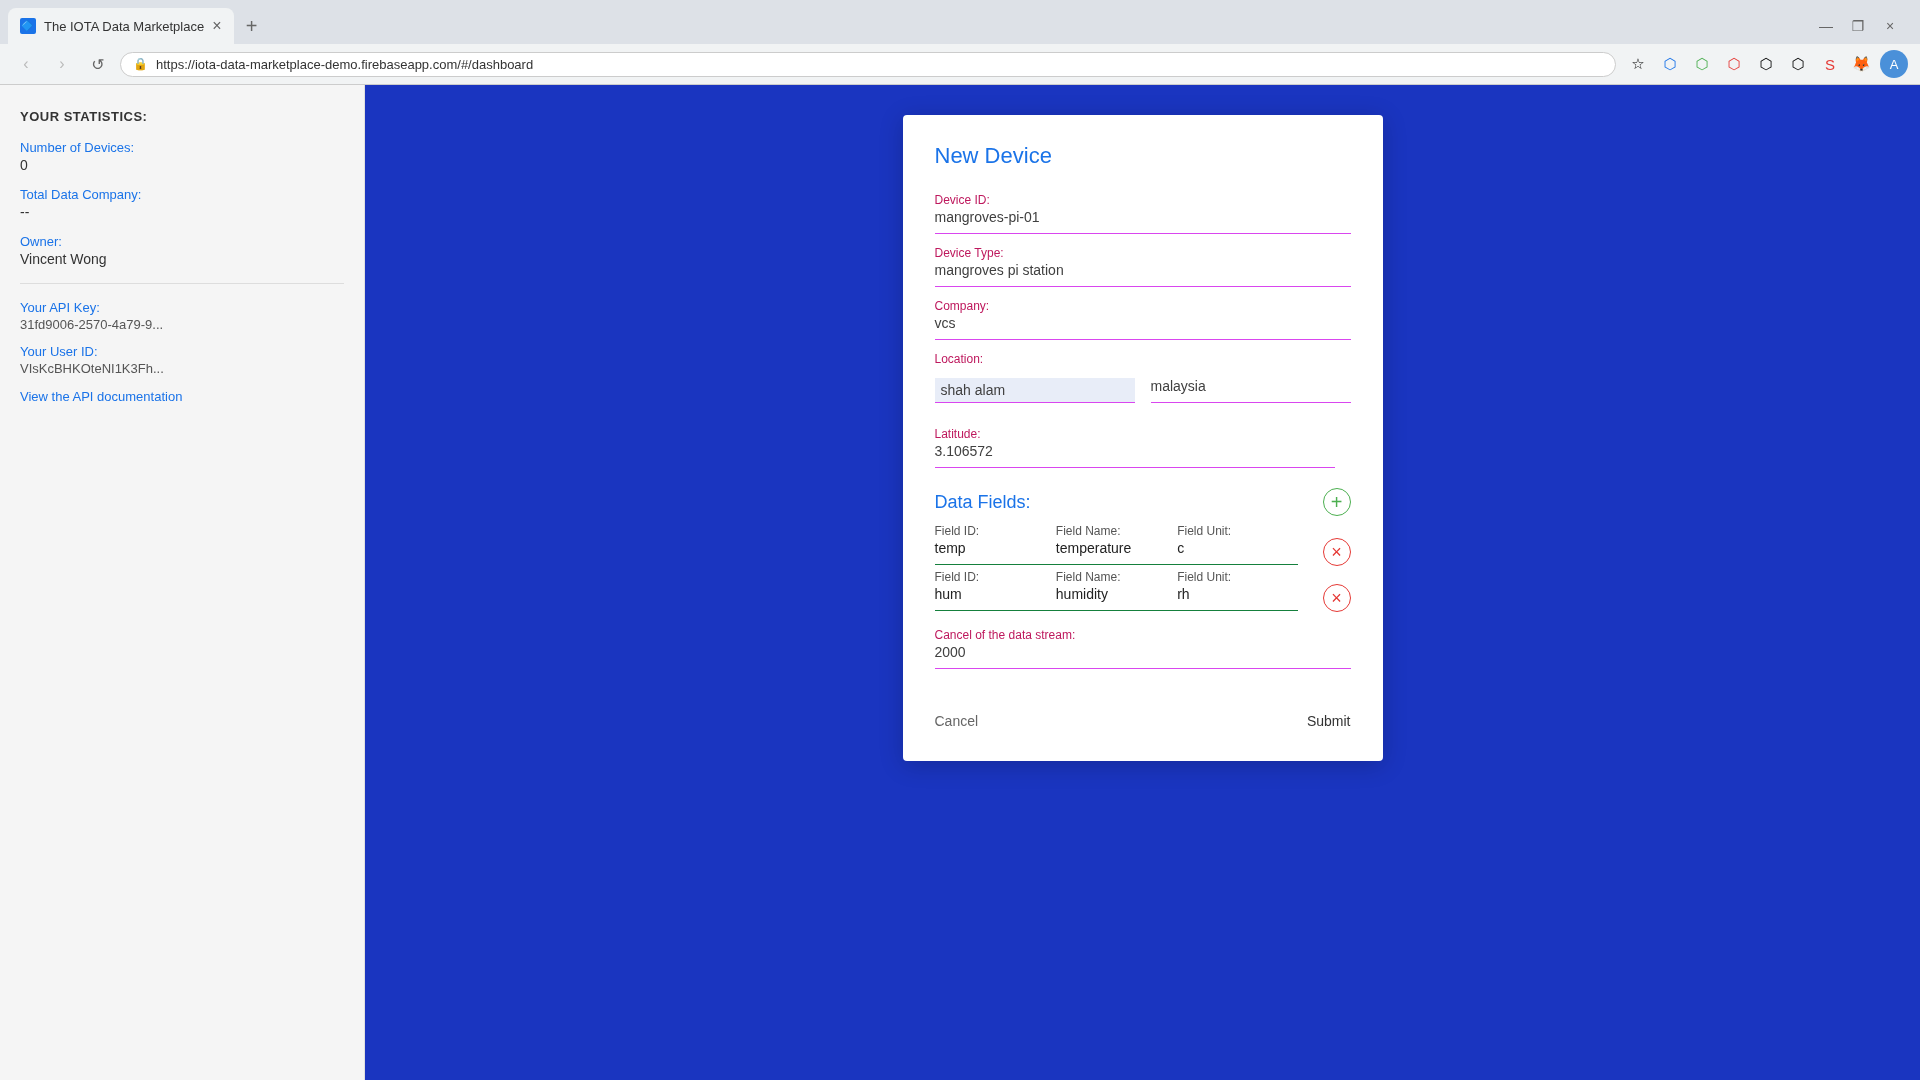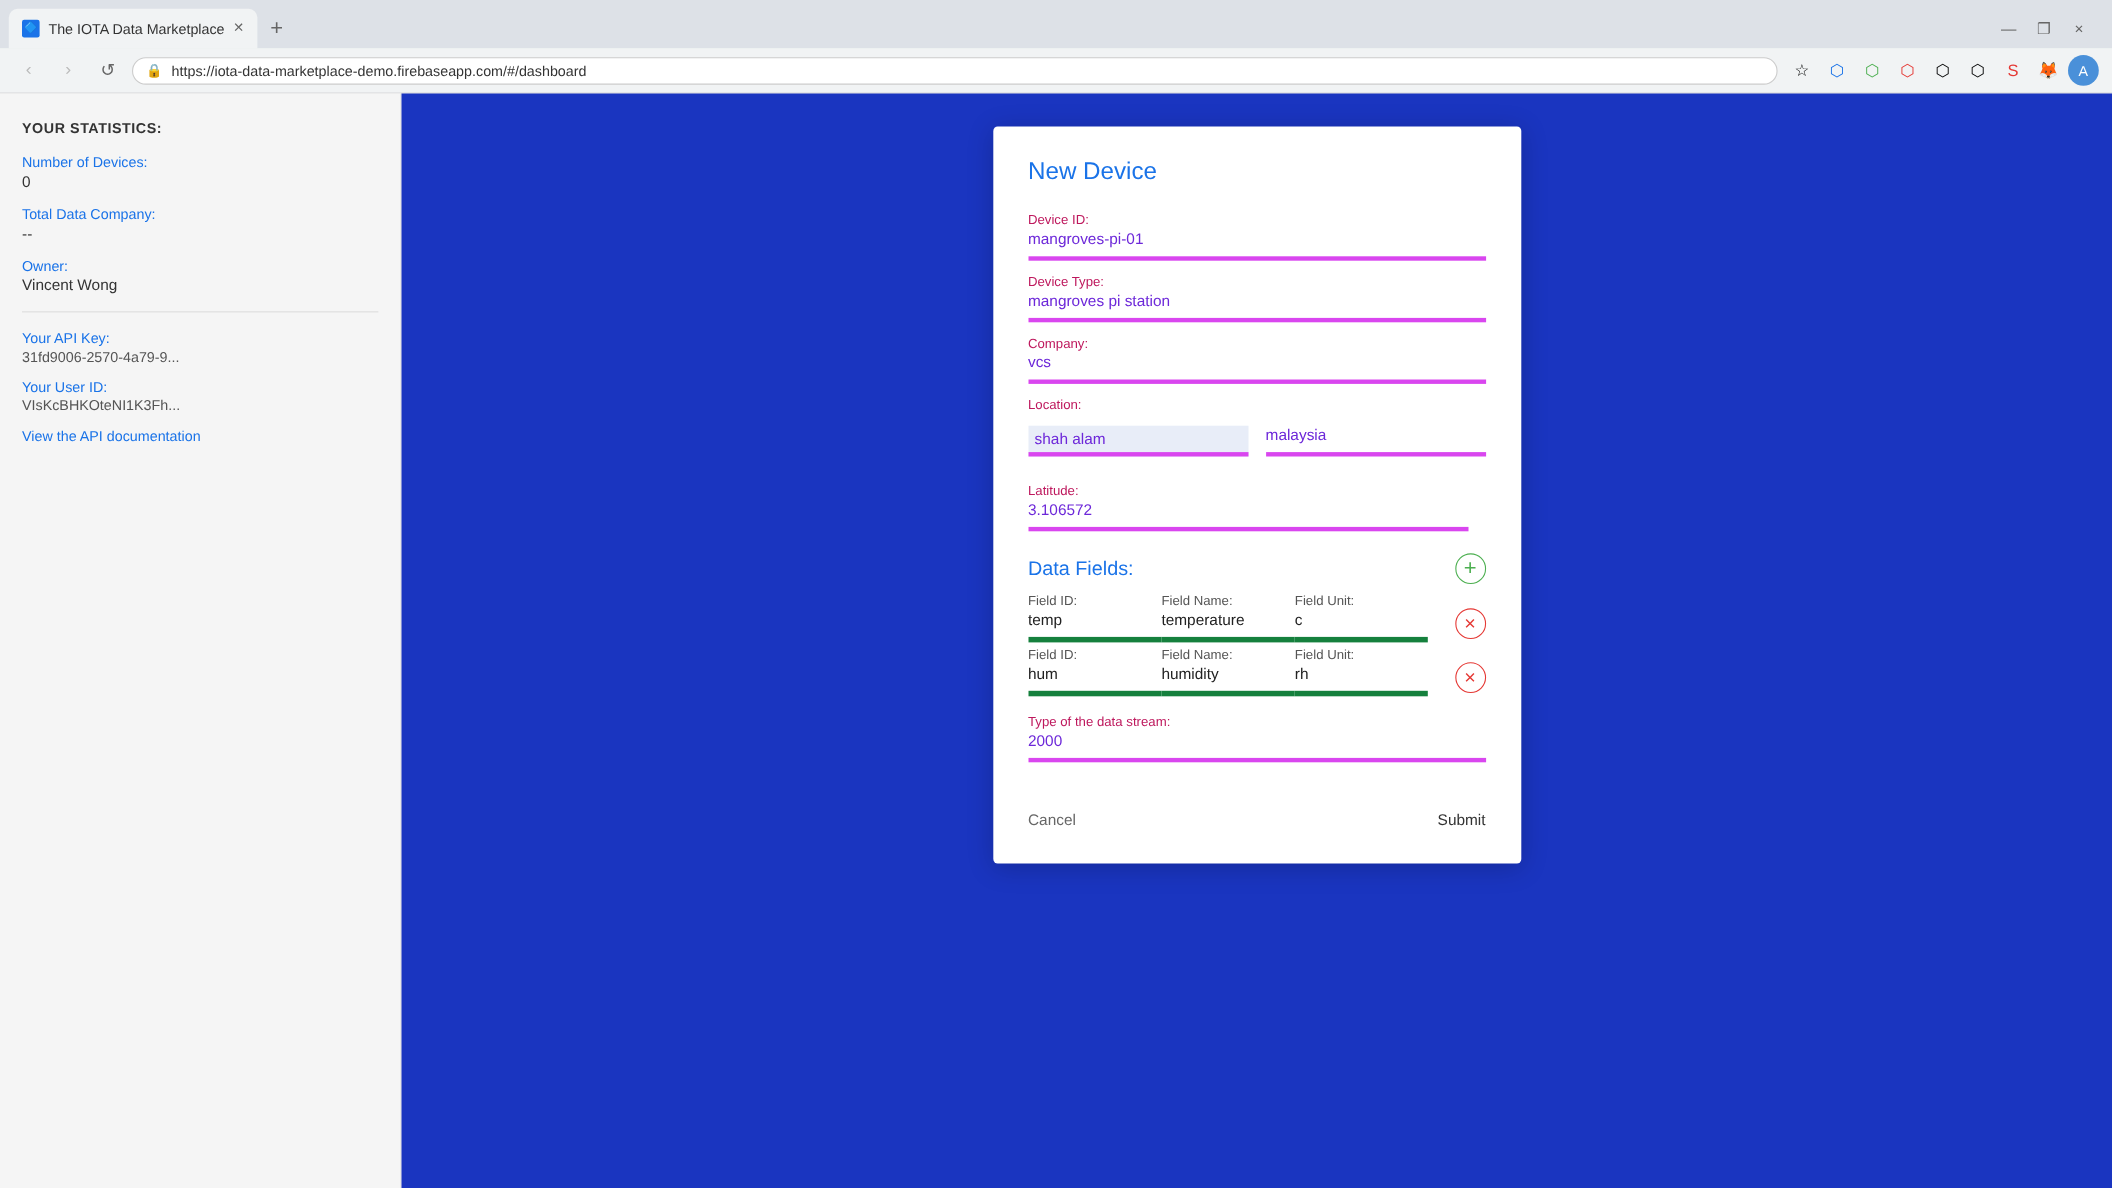--- a/index.html
+++ b/index.html
@@ -213,23 +213,23 @@
       margin-bottom: 0;
     }
     .field-label {
       font-size: 12px;
       color: #be185d;
       margin-bottom: 2px;
       margin-top: 12px;
     }
     .field-value {
       font-size: 14px;
-      color: #6d28d9;
+      color: #404040;
       padding-bottom: 8px;
-      border-bottom: 4px solid #d946ef;
+      border-bottom: 1px solid #d946ef;
     }
 
     .location-row {
       display: flex;
       gap: 0;
       margin-top: 12px;
     }
     .location-col {
       flex: 1;
     }
@@ -294,21 +294,21 @@
     }
     .field-col-label {
       font-size: 12px;
       color: #555;
       margin-bottom: 2px;
     }
     .field-col-value {
       font-size: 14px;
       color: #222;
       padding-bottom: 8px;
-      border-bottom: 5px solid #15803d;
+      border-bottom: 1px solid #15803d;
     }
     .remove-field-btn {
       width: 28px;
       height: 28px;
       border-radius: 50%;
       border: 1.5px solid #e53935;
       color: #e53935;
       display: flex;
       align-items: center;
       justify-content: center;
@@ -495,21 +495,21 @@
             <div class="field-col">
               <div class="field-col-label">Field Unit:</div>
               <div class="field-col-value">rh</div>
             </div>
           </div>
         </div>
         <button class="remove-field-btn">×</button>
       </div>
 
       <div class="price-section">
-        <div class="field-label">Type of the data stream:</div>
+        <div class="field-label">Cancel of the data stream:</div>
         <div class="field-value">2000</div>
       </div>
 
       <div class="dialog-actions">
         <button class="cancel-btn">Cancel</button>
         <button class="submit-btn">Submit</button>
       </div>
     </div>
 
   </div>

